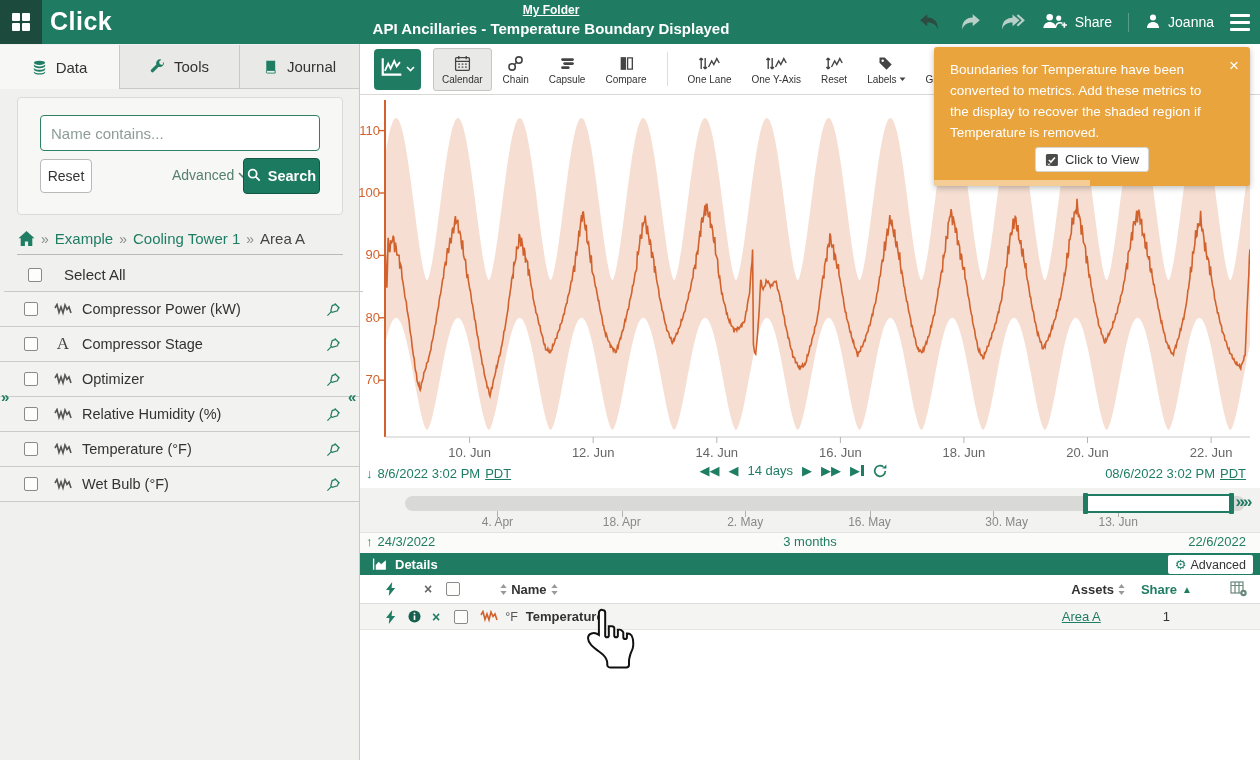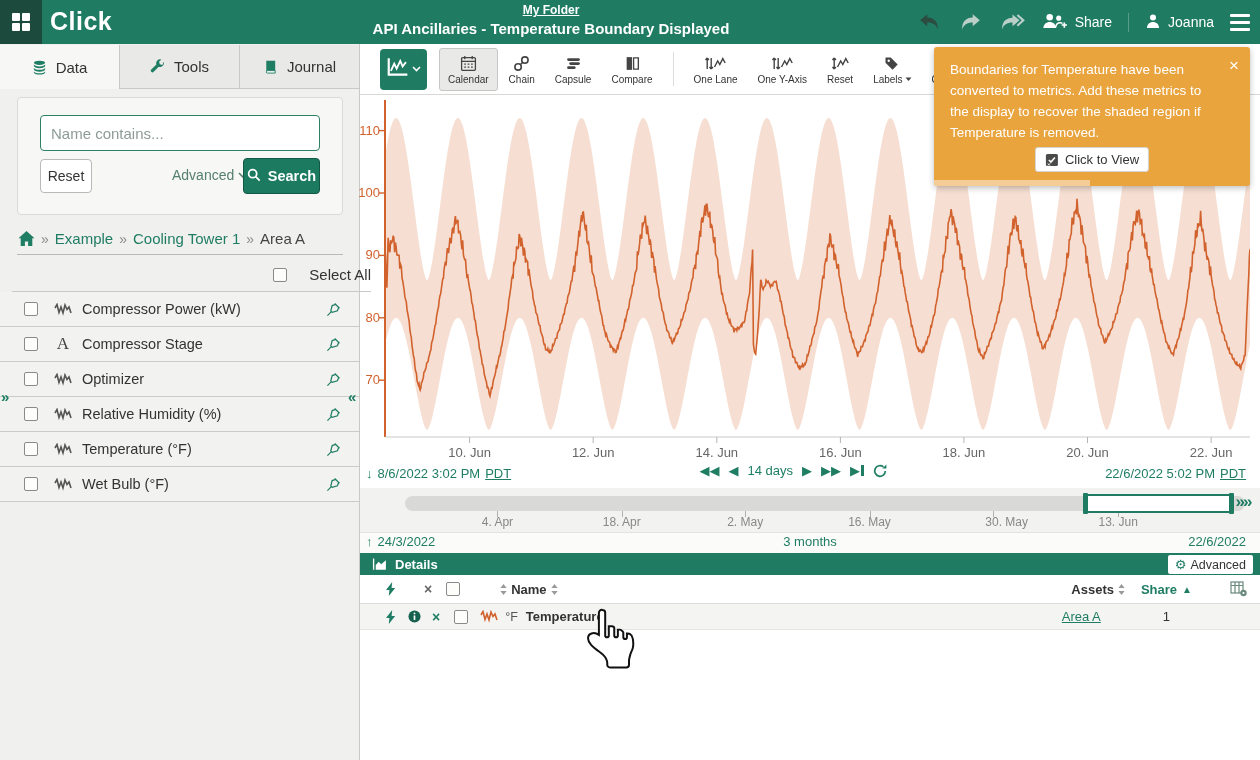--- a/index.html
+++ b/index.html
@@ -36,34 +36,34 @@
   .reset-btn{left:40px;top:159px;width:52px;height:34px;background:#fff;border:1px solid #b9b9b7;border-radius:4px;
        font-size:14px;color:#333;display:flex;align-items:center;justify-content:center;cursor:pointer;}
   .advanced{left:172px;top:167px;font-size:14px;color:#557f6f;cursor:pointer;display:flex;align-items:center;gap:4px;}
   .search-btn{left:243px;top:158px;width:77px;height:36px;background:#1b7a60;border:1px solid #135844;border-radius:4px;
        color:#fff;font-size:14.5px;font-weight:bold;display:flex;align-items:center;justify-content:center;gap:7px;cursor:pointer;}
   .crumbs{left:18px;top:230px;width:324px;display:flex;align-items:center;gap:6px;font-size:15px;white-space:nowrap;}
   .crumbs .sep{color:#8a8a88;font-size:14px;}
   .crumb-link{color:#1f7d63;cursor:pointer;}
   .crumb-last{color:#444;}
   .crumb-rule{left:17px;top:254px;width:326px;height:1px;background:#b9b9b7;}
-  .selall{left:12px;top:258px;width:359px;height:34px;display:flex;align-items:center;border-bottom:1px solid #c9c9c7;justify-content:flex-end;}
+  .selall{left:4px;top:258px;width:359px;height:34px;display:flex;align-items:center;border-bottom:1px solid #c9c9c7;}
   .cb{display:inline-block;width:14px;height:14px;background:#fdfdfc;border:1px solid #8a8a88;border-radius:2px;cursor:pointer;flex:none;}
   .selall .cb{margin-left:24px;}
   .selall span.lbl{margin-left:22px;font-size:15px;}
   .sig-list{left:0;top:292px;width:359px;}
   .sig-row{height:35px;display:flex;align-items:center;border-bottom:1px solid #cbcbc9;background:#f2f2f0;}
   .sig-row .cb{margin-left:24px;}
   .sig-ic{width:26px;margin-left:12px;display:flex;justify-content:center;}
   .sig-lbl{margin-left:6px;font-size:14.5px;color:#333;}
   .pin{margin-left:auto;margin-right:18px;cursor:pointer;display:flex;}
   .str-ic{font-family:"Liberation Serif","DejaVu Serif",serif;font-size:17px;color:#444;}
   .collapse{color:#1f7d63;font-size:15px;font-weight:bold;cursor:pointer;}
   
-  .toolbar{left:360px;top:44px;width:900px;height:51px;background:#fff;border-bottom:1px solid #d8d8d6;display:flex;align-items:center;padding-left:6px;}
+  .toolbar{left:360px;top:44px;width:900px;height:51px;background:#fff;border-bottom:1px solid #d8d8d6;display:flex;align-items:center;}
   .view-btn{margin-left:14px;width:47px;height:41px;background:#1f7c62;border-radius:4px;display:flex;align-items:center;justify-content:center;gap:3px;cursor:pointer;flex:none;}
   .tb-btn{margin:0 1px;padding:3px 8px 2px;display:flex;flex-direction:column;align-items:center;justify-content:center;
           min-width:44px;height:43px;border:1px solid transparent;border-radius:3px;cursor:pointer;}
   .tb-btn .lab{font-size:10px;color:#333;margin-top:2px;white-space:nowrap;display:flex;align-items:center;gap:2px;}
   .tb-btn.active{background:#e9e9e7;border-color:#c6c6c4;}
   .tb-sep{width:1px;height:34px;background:#ddd;margin:0 10px;}
   .tb-group{display:flex;align-items:center;}
   
   .ylab{position:absolute;width:30px;text-align:right;font-size:13px;color:#d2622d;}
   .xlab{position:absolute;width:80px;text-align:center;font-size:13px;color:#666;}
@@ -494,21 +494,21 @@
     <span class="navg tight">▶▶</span>
     <span class="navg">▶<i class="endbar"></i></span>
     <span class="navg" id="ic-refresh">
         <svg width="14" height="14" viewBox="0 0 14 14">
           <path d="M12.3 7a5.3 5.3 0 1 1-1.9-4.1" stroke="#1f7d63" stroke-width="1.7" fill="none"></path>
           <path d="M13.4 0.6v4h-4z" fill="#1f7d63"></path>
         </svg>
       </span>
   </div>
   <div class="abs tn-right">
-    <span class="tn-green">22/6/2022 5:02 PM</span>
+    <span class="tn-green">08/6/2022 3:02 PM</span>
     <span class="tn-green tz">PDT</span>
   </div>
 
   <div class="abs range-strip"></div>
   <div class="abs range-bot"></div>
   <div class="abs track"></div>
   <div id="rticks">
       <div class="rtick" style="left: 497.4px;"></div>
       <div class="rlab" style="left: 462.4px;">4. Apr</div>
       <div class="rtick" style="left: 621.72px;"></div>

